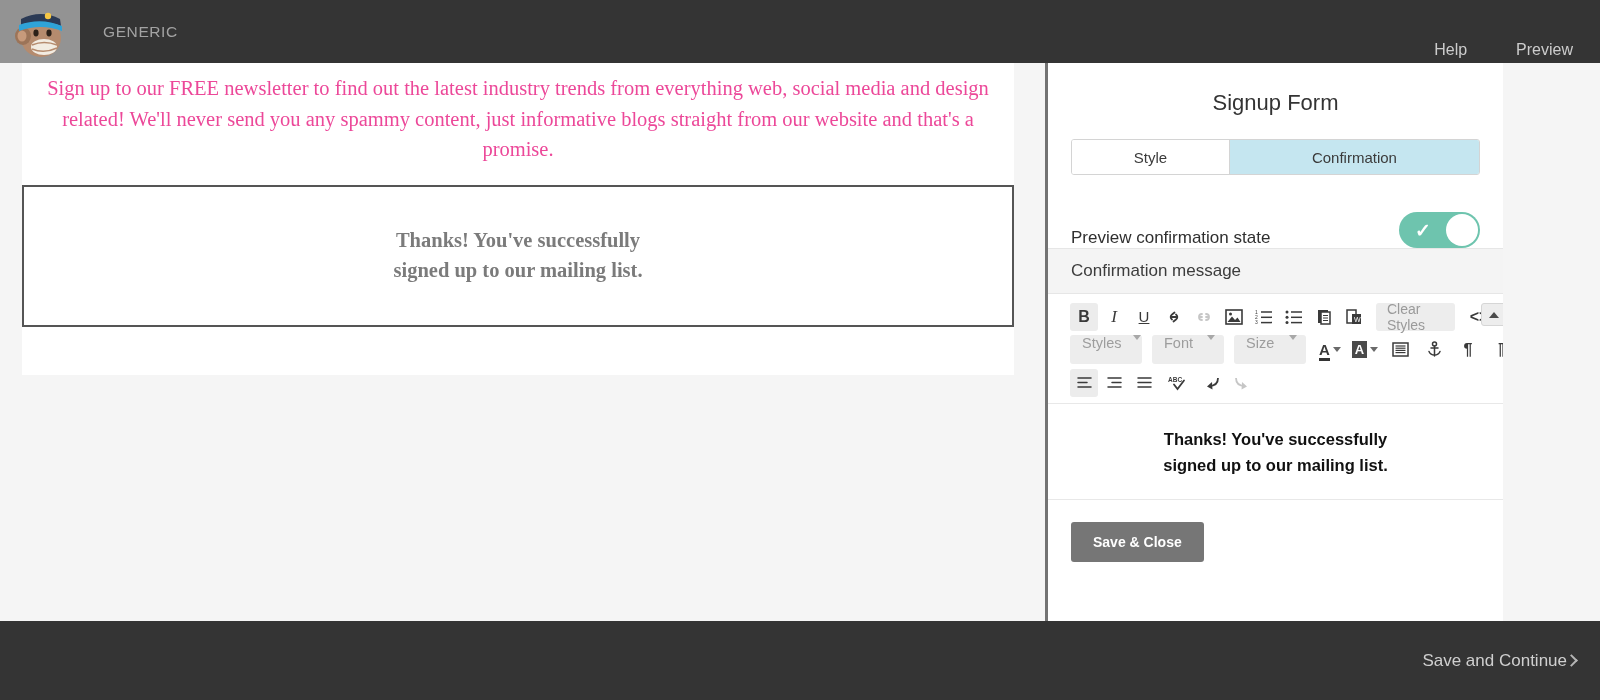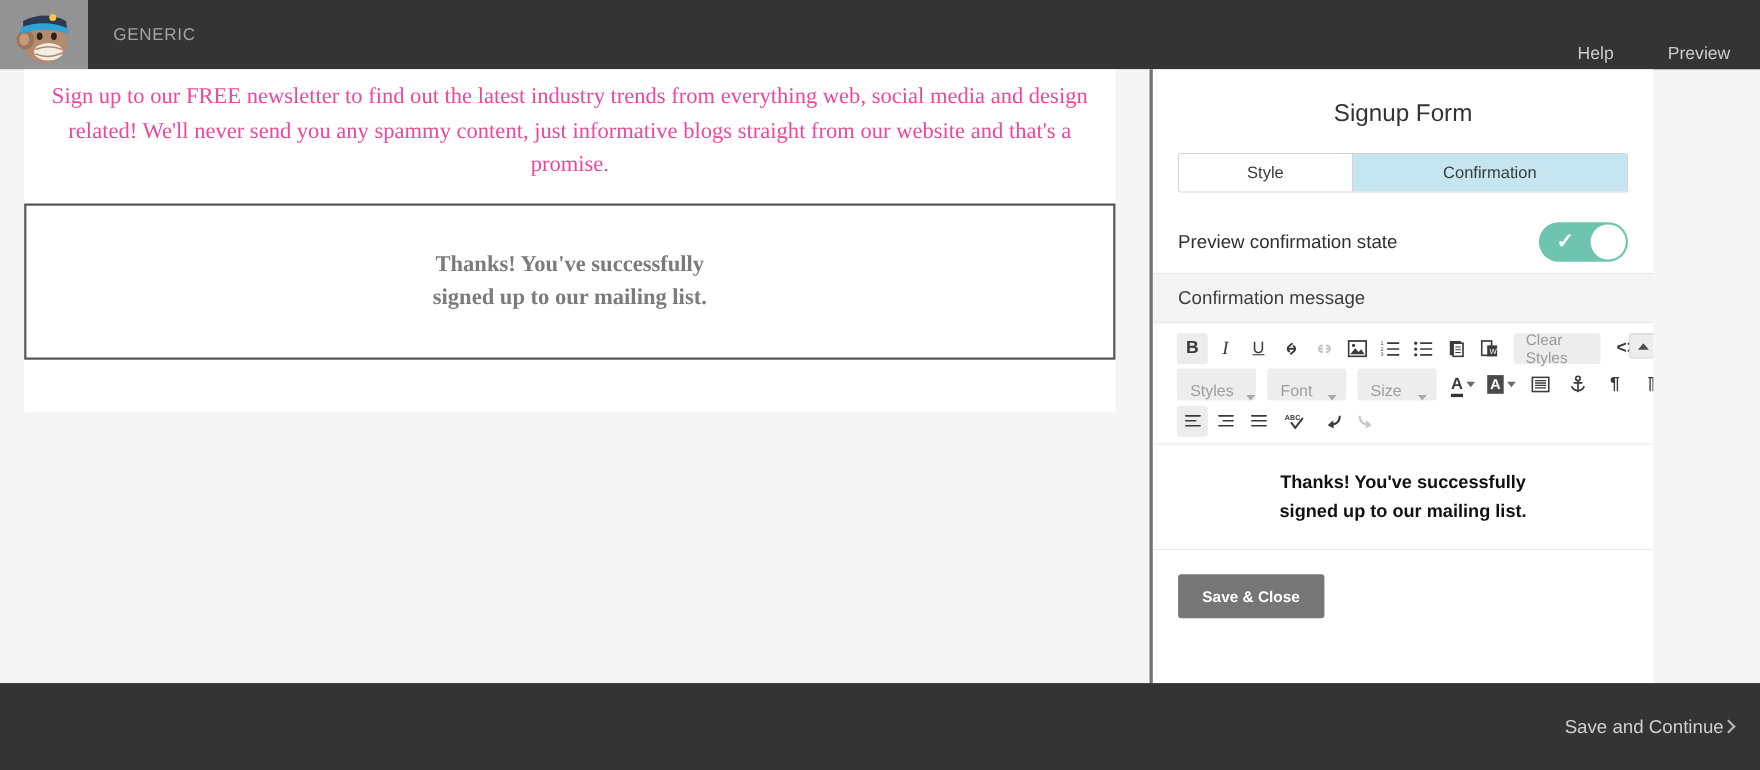--- a/index.html
+++ b/index.html
@@ -104,21 +104,21 @@
     background: #ffffff;
     cursor: pointer;
     border-right: 1px solid #d4d4d4;
   }
   .tab:last-child { border-right: none; }
   .tab.wide { flex: 1.33 1 auto; }
   .tab.active { background: #c5e6f0; }
 
   
   .toggle-row {
-    display: flex; align-items: center;
+    display: flex; align-items: flex-end;
     padding: 0 23px;
     height: 58px;
     margin-top: 16px;
     border-bottom: 1px solid #e6e6e6;
   }
   .toggle-label { font-size: 17px; color: #2f2f2f; }
   .toggle {
     margin-left: auto;
     width: 81px; height: 36px;
     border-radius: 18px;
@@ -168,21 +168,21 @@
   }
   .tb-btn.on { background: #ececec; }
   .tb-btn.off { color: #c2c2c2; cursor: default; }
   .tb-text {
     height: 28px; display: flex; align-items: center;
     background: #ededed; border-radius: 3px;
     padding: 0 11px; margin-left: 6px;
     color: #9a9a9a; font-size: 14px; cursor: pointer;
   }
   .tb-select {
-    height: 29px; display: flex; align-items: flex-end;
+    height: 29px; display: flex; align-items: flex-start;
     background: #ededed; border-radius: 3px;
     padding: 0 9px 0 12px; margin-right: 8px;
     color: #9d9d9d; font-size: 14.5px; cursor: pointer;
     min-width: 72px; justify-content: space-between;
   }
   .caret-sm {
     width: 0; height: 0; margin-left: 11px;
     border-left: 4px solid transparent;
     border-right: 4px solid transparent;
     border-top: 5px solid #a8a8a8;

